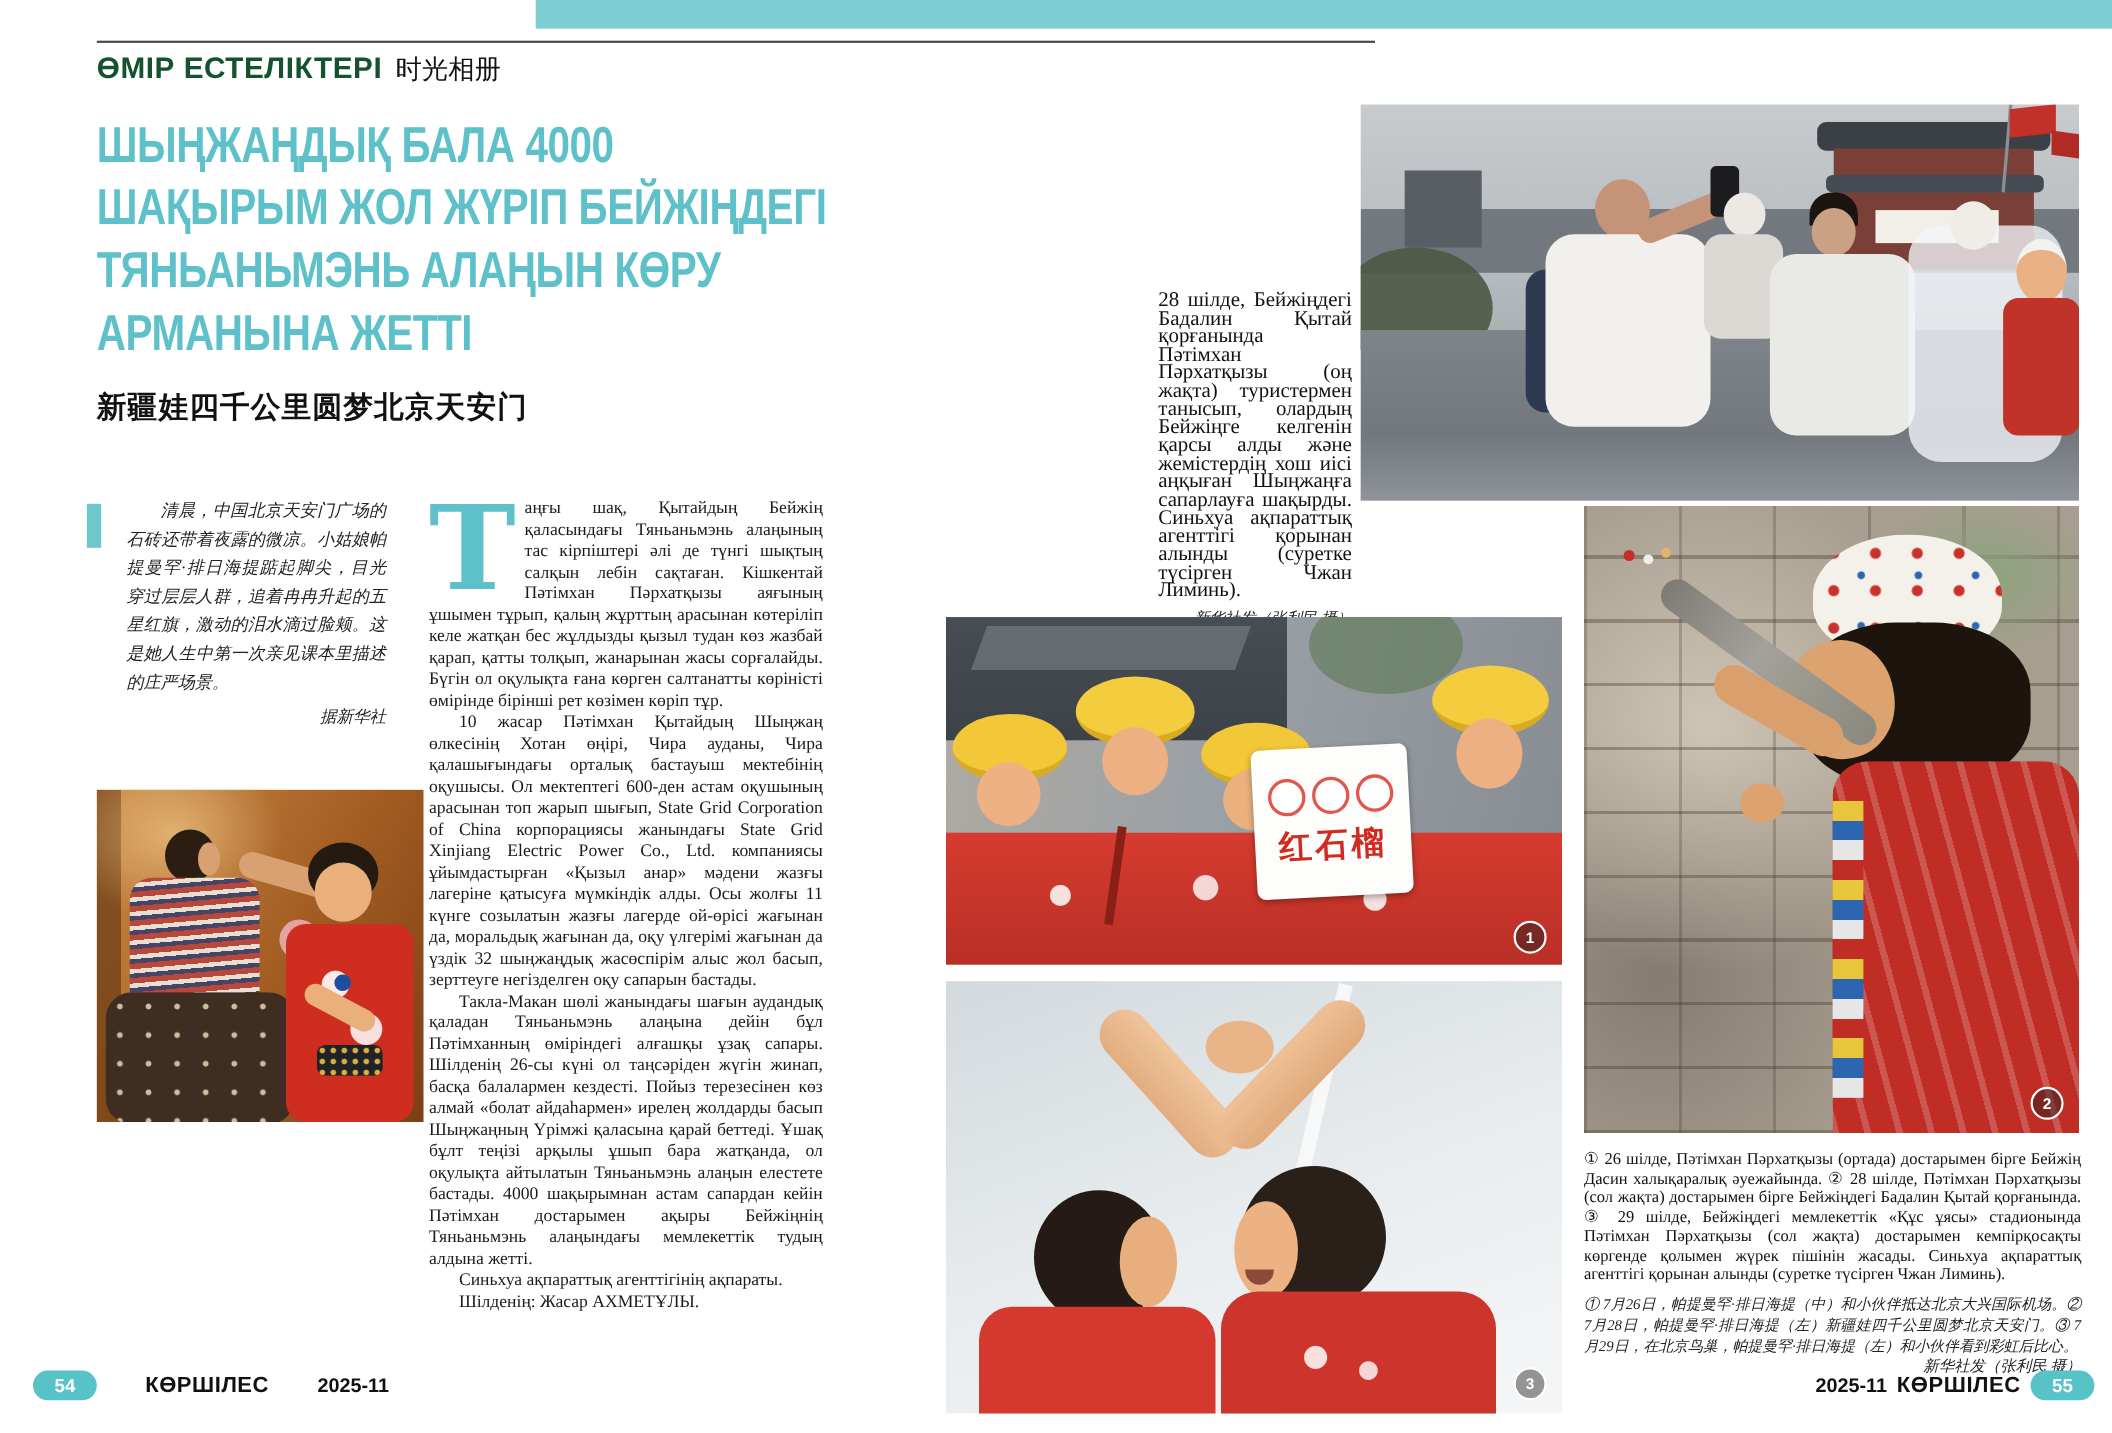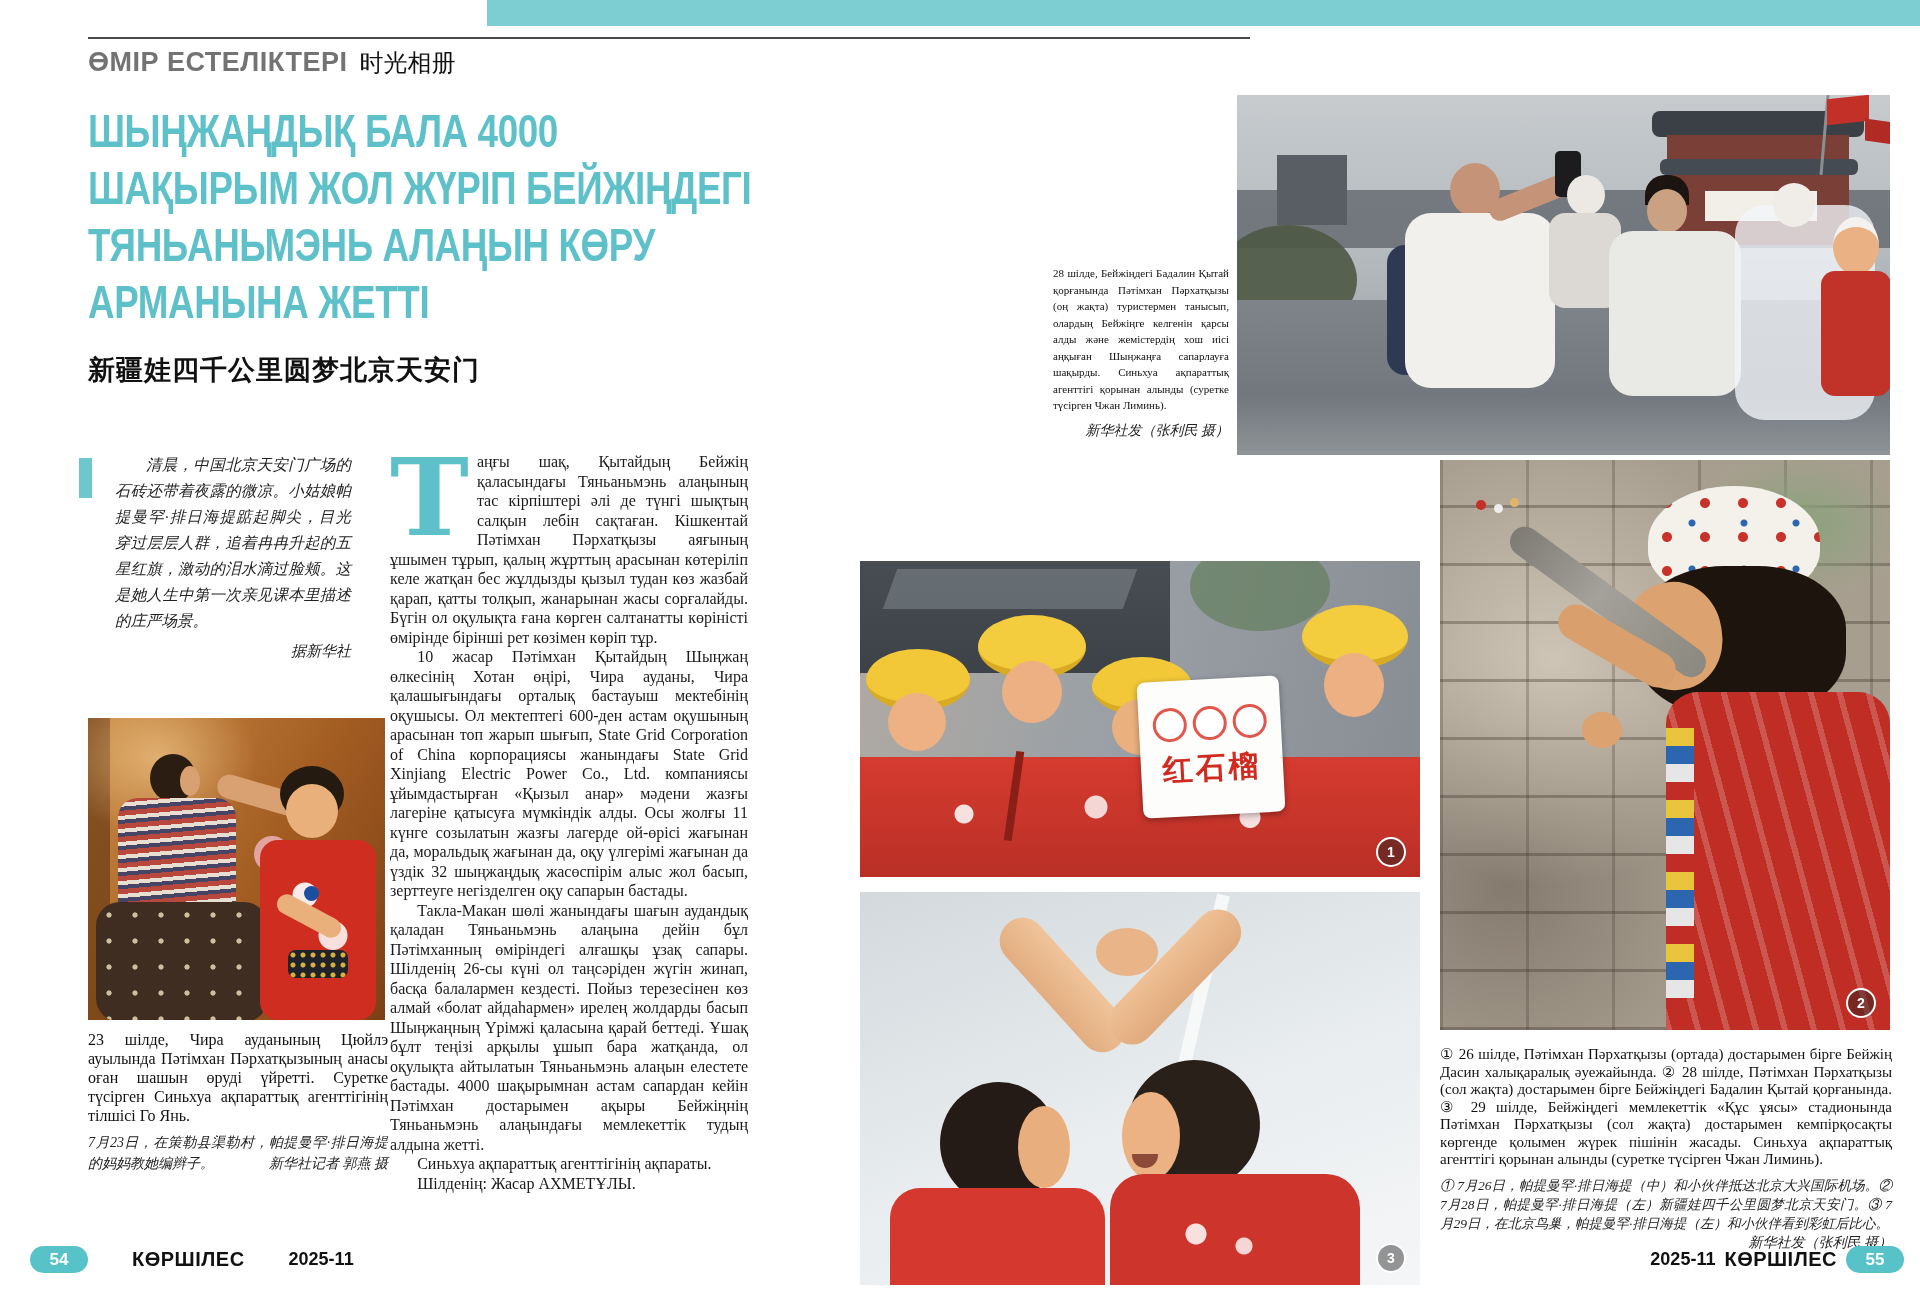--- a/index.html
+++ b/index.html
@@ -4,21 +4,21 @@
 <style>
   html,body{margin:0;padding:0;background:#e8e8e8;}
   .canvas{position:relative;width:1920px;height:1303px;background:#ffffff;overflow:hidden;
           font-family:"Liberation Serif",serif;color:#1a1a1a;}
   .abs{position:absolute;}
 
   
   .top-strip{left:487px;top:0;width:1433px;height:26px;background:#7dced3;}
   .header-rule{left:88px;top:37px;width:1162px;height:2px;background:#4a4a4a;}
   .kicker{left:88px;top:47px;display:flex;align-items:baseline;gap:12px;}
-  .kicker-kz{font-family:"Liberation Sans",sans-serif;font-weight:700;font-size:27px;color:#737373;letter-spacing:.5px;}
+  .kicker-kz{font-family:"Liberation Sans",sans-serif;font-weight:700;font-size:27px;color:#14532d;letter-spacing:.5px;}
   .kicker-zh{font-family:"Liberation Sans",sans-serif;font-weight:400;font-size:24px;color:#111;}
 
   
   .headline{left:88px;top:103px;width:900px;font-family:"Liberation Sans",sans-serif;
             font-weight:700;font-size:46px;line-height:57px;color:#5ec1c9;
             transform:scaleX(.8);transform-origin:0 0;letter-spacing:-.5px;}
   .subtitle{left:88px;top:352px;font-family:"Liberation Sans",sans-serif;font-weight:700;
             font-size:27px;color:#111;letter-spacing:1px;}
 
   
@@ -37,21 +37,21 @@
   .endmark{display:inline-block;width:11px;height:11px;background:#5ec1c9;margin-left:6px;}
   .src-line,.tr-line{margin-top:2px;}
 
   
   .cap-kz{margin:0;font-size:16px;line-height:19px;text-align:justify;color:#111;}
   .cap-zh{margin:7px 0 0 0;font-style:italic;font-size:14px;line-height:21px;text-align:justify;color:#222;position:relative;}
   .cap-credit{display:block;text-align:right;font-style:italic;font-size:14px;color:#222;}
   .caption-left{left:88px;top:1030px;width:300px;}
   .caption-left .cap-credit{position:absolute;right:0;bottom:0;}
   .caption-topright{left:1053px;top:265px;width:176px;}
-  .caption-topright .cap-kz{font-size:11px;line-height:16.5px;}
+  .caption-topright .cap-kz{font-size:19px;line-height:16.5px;}
   .caption-topright .cap-zh{font-size:12.5px;line-height:19px;}
   .caption-bottomright{left:1440px;top:1046px;width:452px;}
   .caption-bottomright .cap-kz{font-size:15px;line-height:17.5px;}
   .caption-bottomright .cap-zh{font-size:13.5px;line-height:19px;}
 
   
   .footer{top:1246px;display:flex;align-items:center;gap:9px;
           font-family:"Liberation Sans",sans-serif;}
   .footer-left{left:30px;gap:44px;}
   .footer-right{right:16px;}
@@ -122,27 +122,20 @@
     <div style="left:192px;top:48px;width:64px;height:56px;border-radius:50%;background:#241a10;"></div>
     <div style="left:198px;top:66px;width:52px;height:54px;border-radius:50%;background:#eab07b;"></div>
     <div style="left:166px;top:118px;width:36px;height:36px;border-radius:50%;background:#e2a4a0;"></div>
     <div style="left:172px;top:122px;width:116px;height:180px;border-radius:18px;background:#ce2d1f;"></div>
     <div style="left:196px;top:150px;width:70px;height:90px;background:radial-gradient(circle at 30% 30%,rgba(255,255,255,.9) 12px,transparent 13px),radial-gradient(circle at 70% 75%,rgba(255,255,255,.85) 14px,transparent 15px);"></div>
     <div style="left:216px;top:168px;width:15px;height:15px;border-radius:50%;background:#1d4fa0;"></div>
     <div style="left:186px;top:188px;width:70px;height:20px;border-radius:10px;background:#eab07b;transform:rotate(28deg);"></div>
     <div style="left:200px;top:232px;width:60px;height:28px;border-radius:8px;background:#20222a;background-image:radial-gradient(circle,#d8b23a 2px,transparent 3px);background-size:10px 10px;"></div>
   </div>
 
-  <div class="abs caption-left">
-    <p class="cap-kz">23 шілде, Чира ауданының Цюйлэ ауылында Пәтімхан Пәрхатқызының анасы оған шашын өруді үйретті. Суретке түсірген Синьхуа ақпараттық агенттігінің тілшісі Го Янь.</p>
-    <p class="cap-zh">
-      <span>7月23日，在策勒县渠勒村，帕提曼罕·排日海提的妈妈教她编辫子。</span>
-      <span class="cap-credit">新华社记者 郭燕 摄</span>
-    </p>
-  </div>
 
   <div class="abs article">
     <p class="p-first">
       <span class="dropcap">Т</span><span>аңғы шақ, Қытайдың Бейжің қаласындағы Тяньаньмэнь алаңының тас кірпіштері әлі де түнгі шықтың салқын лебін сақтаған. Кішкентай Пәтімхан Пәрхатқызы аяғының ұшымен тұрып, қалың жұрттың арасынан көтеріліп келе жатқан бес жұлдызды қызыл тудан көз жазбай қарап, қатты толқып, жанарынан жасы сорғалайды. Бүгін ол оқулықта ғана көрген салтанатты көріністі өмірінде бірінші рет көзімен көріп тұр.</span>
     </p>
     <p><span>10 жасар Пәтімхан Қытайдың Шыңжаң өлкесінің Хотан өңірі, Чира ауданы, Чира қалашығындағы орталық бастауыш мектебінің оқушысы. Ол мектептегі 600-ден астам оқушының арасынан топ жарып шығып, State Grid Corporation of China корпорациясы жанындағы State Grid Xinjiang Electric Power Co., Ltd. компаниясы ұйымдастырған «Қызыл анар» мәдени жазғы лагеріне қатысуға мүмкіндік алды. Осы жолғы 11 күнге созылатын жазғы лагерде ой-өрісі жағынан да, моральдық жағынан да, оқу үлгерімі жағынан да үздік 32 шыңжаңдық жасөспірім алыс жол басып, зерттеуге негізделген оқу сапарын бастады.</span></p>
     <p><span>Такла-Макан шөлі жанындағы шағын аудандық қаладан Тяньаньмэнь алаңына дейін бұл Пәтімханның өміріндегі алғашқы ұзақ сапары. Шілденің 26-сы күні ол таңсәріден жүгін жинап, басқа балалармен кездесті. Пойыз терезесінен көз алмай «болат айдаһармен» ирелең жолдарды басып Шыңжаңның Үрімжі қаласына қарай беттеді. Ұшақ бұлт теңізі арқылы ұшып бара жатқанда, ол оқулықта айтылатын Тяньаньмэнь алаңын елестете бастады. 4000 шақырымнан астам сапардан кейін Пәтімхан достарымен ақыры Бейжіңнің Тяньаньмэнь алаңындағы мемлекеттік тудың алдына жетті.</span></p>
     <p class="src-line">Синьхуа ақпараттық агенттігінің ақпараты.</p>
     <p class="tr-line">Шілденің: Жасар АХМЕТҰЛЫ.</p>
   </div>

